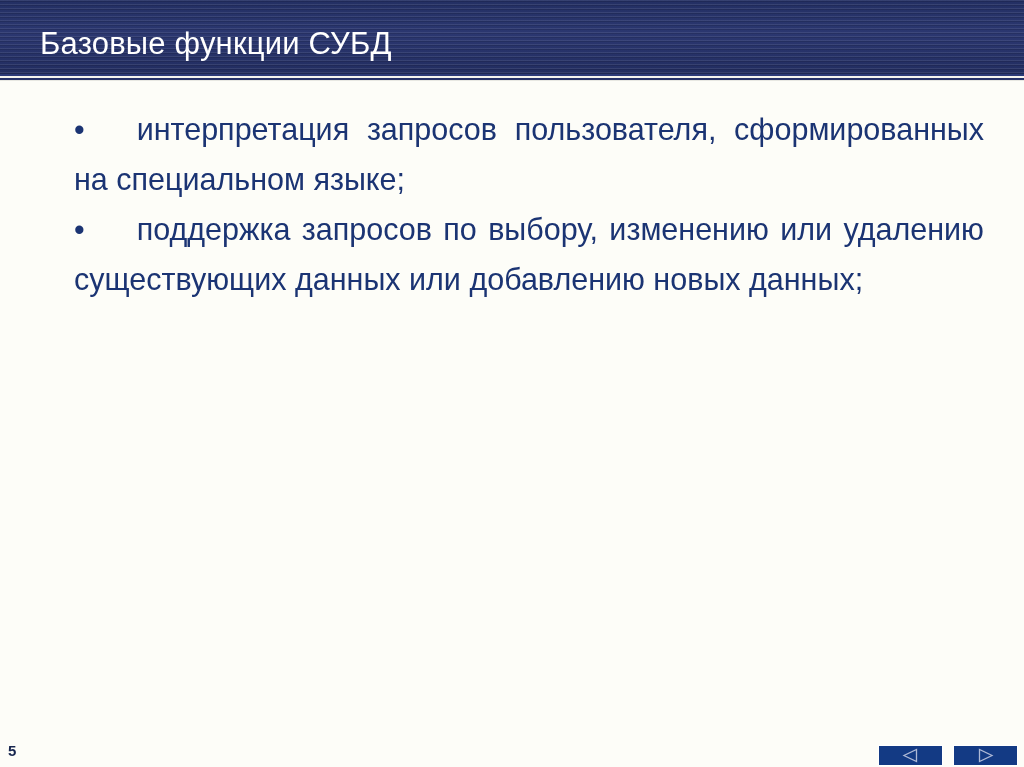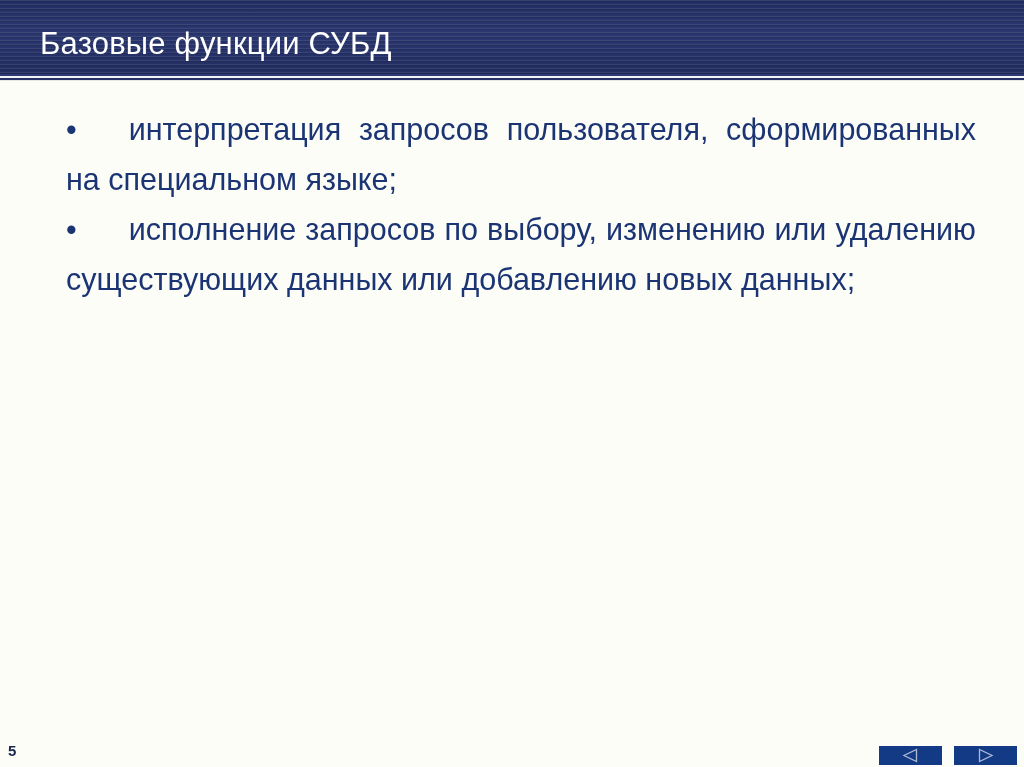--- a/index.html
+++ b/index.html
@@ -58,21 +58,21 @@
     width: 1024px;
   }
   .rule-a { top: 74px; height: 2px; background: #2c3a78; }
   .rule-b { top: 76px; height: 2px; background: #f4f4f0; }
   .rule-c { top: 78px; height: 2px; background: #26326a; }
   .rule-d { top: 80px; height: 1px; background: #e8e8e2; }
 
   
   .content {
     position: absolute;
-    left: 66px;
+    left: 74px;
     top: 104px;
     width: 910px;
   }
   .bullet-para {
     color: #1b3473;
     font-size: 30.5px;
     line-height: 50px;
     text-align: justify;
     text-justify: inter-word;
     margin: 0 0 0 0;
@@ -136,21 +136,21 @@
   <div class="header-rule rule-d"></div>
 
   <div class="content">
 
     <p class="bullet-para">
       <span class="bullet-mark">•</span><span class="lead-gap"></span><span>интерпретация запросов пользователя, сформированных на специальном языке;</span>
     </p>
 
 
     <p class="bullet-para">
-      <span class="bullet-mark">•</span><span class="lead-gap"></span><span>исполнение запросов по выбору, изменению или удалению существующих данных или добавлению новых данных;</span>
+      <span class="bullet-mark">•</span><span class="lead-gap"></span><span>поддержка запросов по выбору, изменению или удалению существующих данных или добавлению новых данных;</span>
     </p>
 
   </div>
 
   <div class="page-number">5</div>
 
   <div class="navbar">
     <div class="nav-btn nav-prev">
       <span>
         <svg width="17" height="15" viewBox="0 0 17 15" aria-hidden="true">

